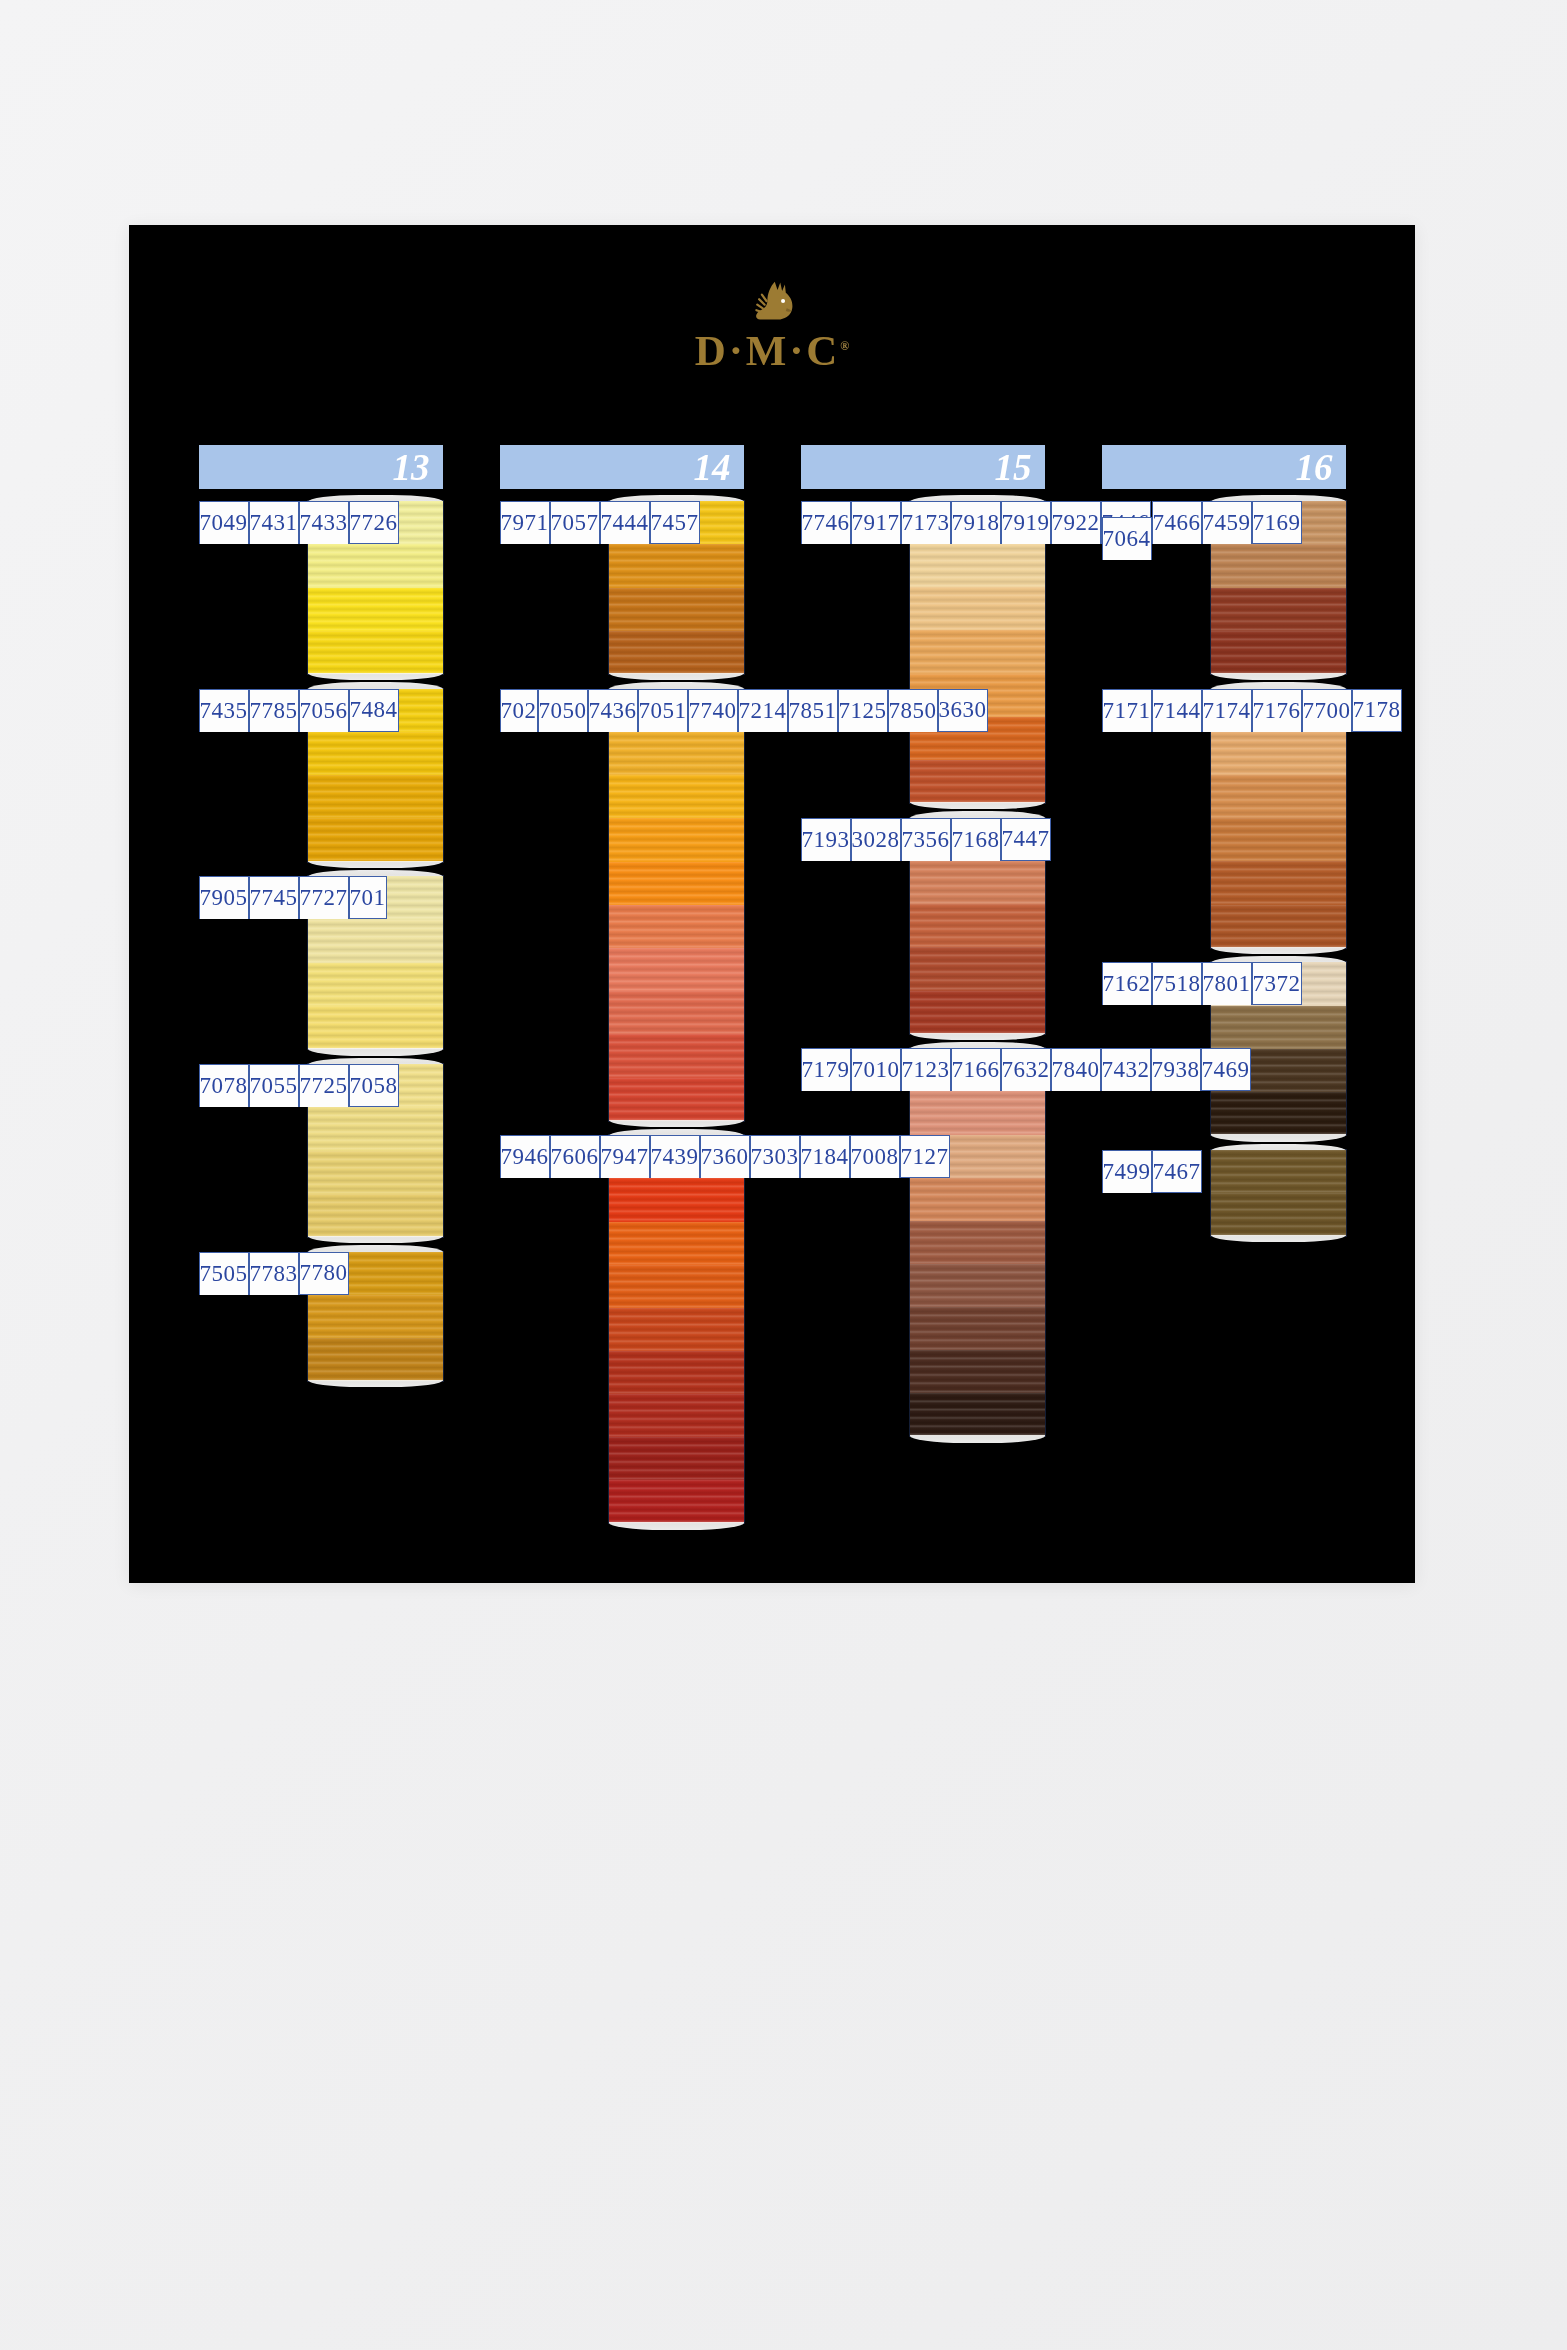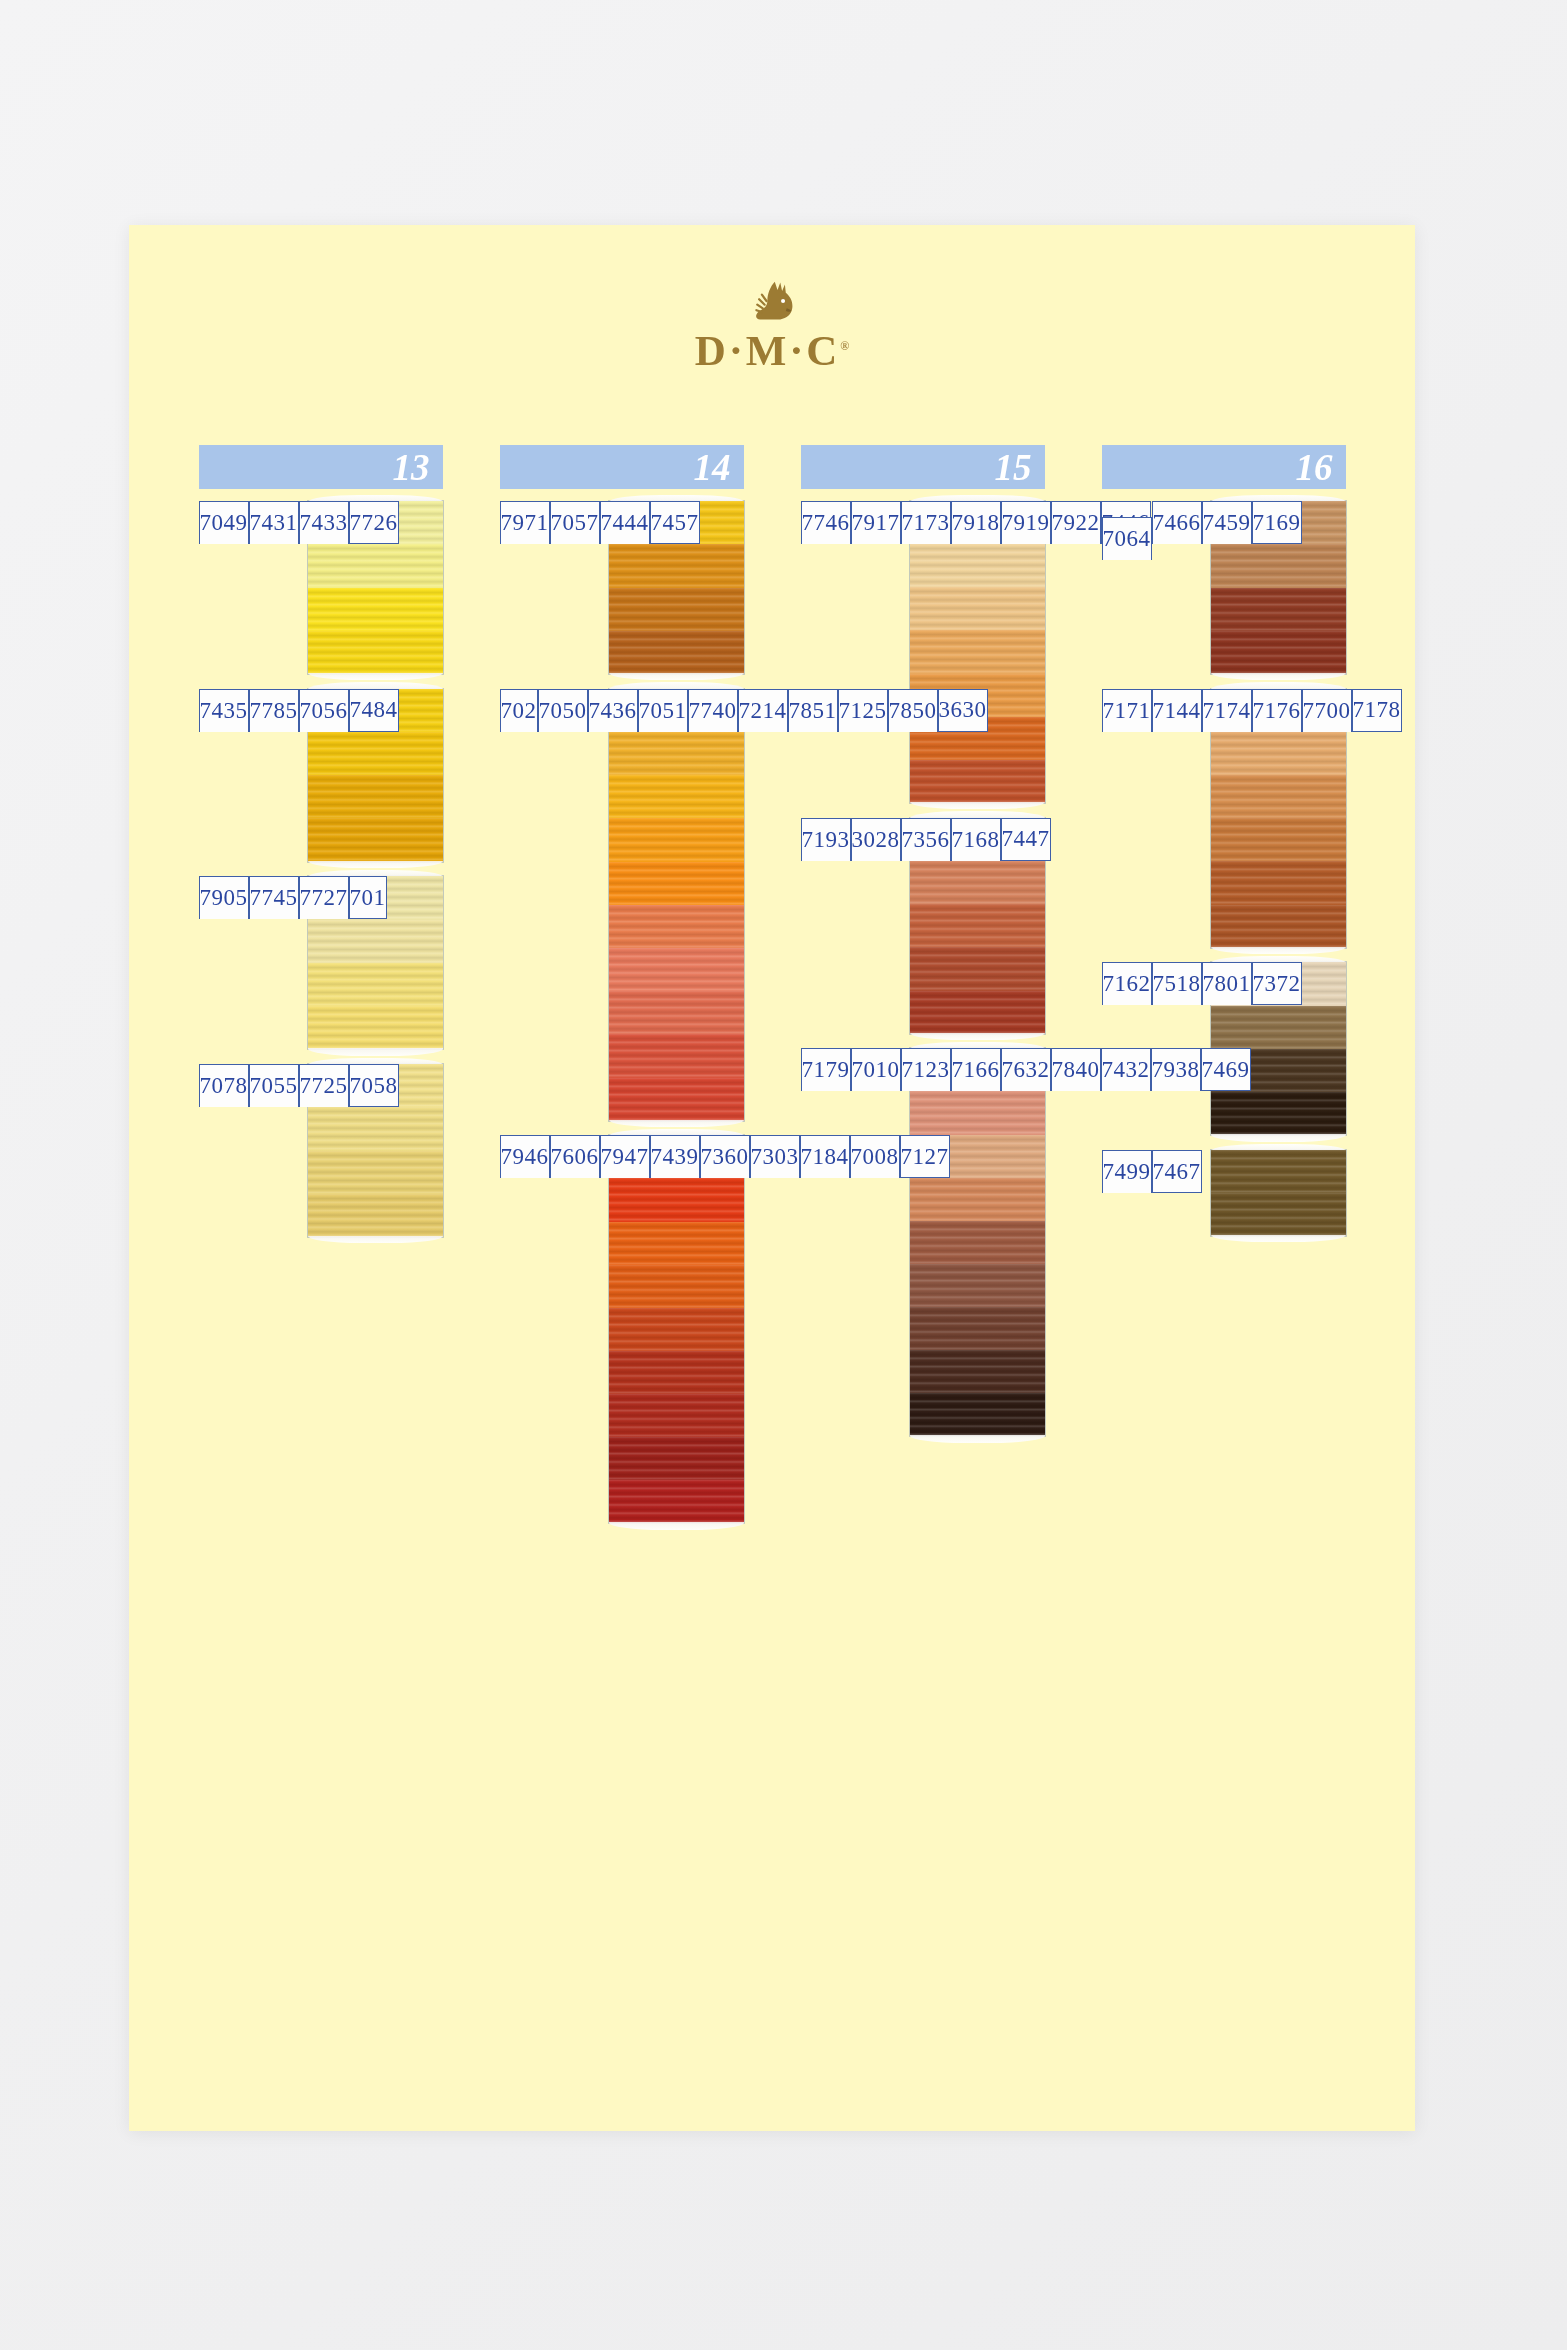--- a/index.html
+++ b/index.html
@@ -9,22 +9,22 @@
     font-family:"Liberation Serif", serif;
     overflow:hidden;
   }
   .page-bg{
     position:absolute;inset:0;
     background:linear-gradient(135deg,#f4f4f5 0%,#f0f0f1 50%,#ededee 100%);
   }
   .card{
     position:absolute;
     left:129px;top:225px;
-    width:1286px;height:1906px;
-    background:#fef9c3;
+    width:1286px;height:1358px;
+    background:#000000;
     box-shadow:0 1.8px 16.5px rgba(0,0,0,0.07);
   }
   
   .logo-wrap{
     position:absolute;left:0;top:53px;width:100%;
     display:flex;flex-direction:column;align-items:center;
   }
   .logo-horse{display:block;}
   .logo-text{
     margin-top:1.8px;
@@ -201,20 +201,32 @@
             <div class="label-cell" style="height: 43px;">7725</div>
             <div class="label-cell" style="height: 43px;">7058</div>
           </div>
           <div class="swatch">
             <div class="band" style="background-color: rgb(241, 224, 138);"></div>
             <div class="band" style="background-color: rgb(238, 220, 132);"></div>
             <div class="band" style="background-color: rgb(233, 210, 116);"></div>
             <div class="band" style="background-color: rgb(230, 203, 106);"></div>
           </div>
         </div>
+        <div class="group" style="height: 129px;">
+          <div class="labels">
+            <div class="label-cell" style="height: 43px;">7505</div>
+            <div class="label-cell" style="height: 43px;">7783</div>
+            <div class="label-cell" style="height: 43px;">7780</div>
+          </div>
+          <div class="swatch">
+            <div class="band" style="background-color: rgb(215, 155, 19);"></div>
+            <div class="band" style="background-color: rgb(214, 151, 26);"></div>
+            <div class="band" style="background-color: rgb(192, 130, 24);"></div>
+          </div>
+        </div>
       </div>
       <div class="col">
         <div class="col-header">
           <span class="col-header-num">14</span>
         </div>
         <div class="group" style="height: 173px;">
           <div class="labels">
             <div class="label-cell" style="height: 43px;">7971</div>
             <div class="label-cell" style="height: 43px;">7057</div>
             <div class="label-cell" style="height: 43px;">7444</div>

